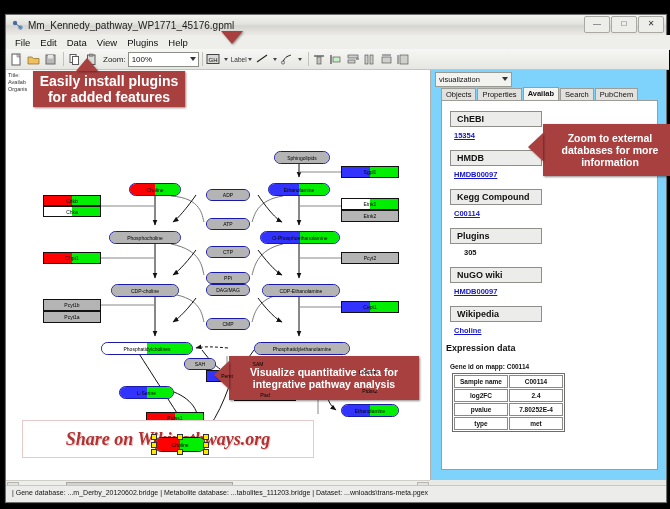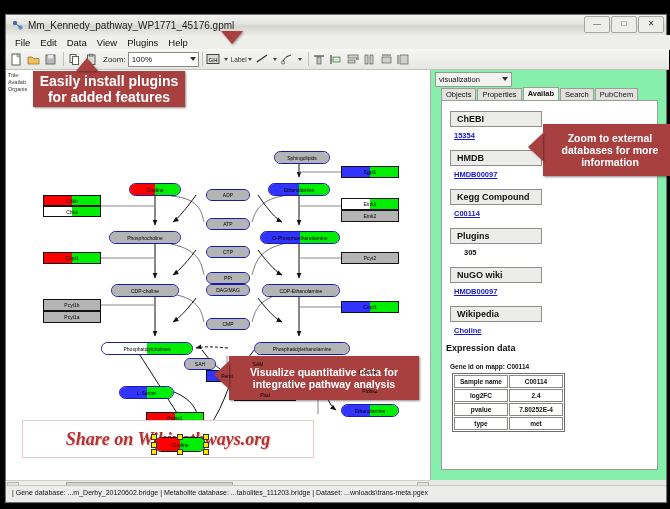--- a/index.html
+++ b/index.html
@@ -40,21 +40,21 @@
   .cbarw{border-left:2.5px solid transparent;border-right:2.5px solid transparent;
      border-top:3.5px solid #444;margin:0 3px 0 1px;}
   .tbtxt{font-size:6.5px;color:#333;}
 
   
   .canvaswrap{position:absolute;left:0;top:55px;width:424px;height:410px;background:#fff;
      border-right:1px solid #b0b0ab;overflow:hidden;}
   .metacol{position:absolute;left:2px;top:2px;font-size:5.5px;color:#333;line-height:7px;}
 
   
-  .rightpanel{position:absolute;left:425px;top:55px;width:235px;height:410px;background:#86efac;}
+  .rightpanel{position:absolute;left:425px;top:55px;width:235px;height:410px;background:#7dd3fc;}
   .vizsel{position:absolute;left:4px;top:2px;width:72px;height:13px;background:#f2f2ef;
      border:1px solid #9a9a95;font-size:7.5px;color:#111;display:flex;align-items:center;padding-left:3px;}
   .vizsel .arw{position:absolute;right:3px;top:4px;border-left:3px solid transparent;
      border-right:3px solid transparent;border-top:4px solid #333;}
   .tabstrip{position:absolute;left:10px;top:18px;right:4px;height:13px;display:flex;align-items:flex-end;}
   .tab{font-size:7.5px;color:#111;border:1px solid #9d9d98;background:#e3e1dd;padding:1px 4px 1px 4px;
      margin-right:1px;line-height:9px;}
   .tab.active{background:#f5f4f1;border-bottom:1px solid #f5f4f1;padding-bottom:2px;font-weight:bold;}
   .tabbody{position:absolute;left:10px;top:30px;width:215px;height:368px;background:#fff;
      border:1px solid #9d9d98;overflow:hidden;}

